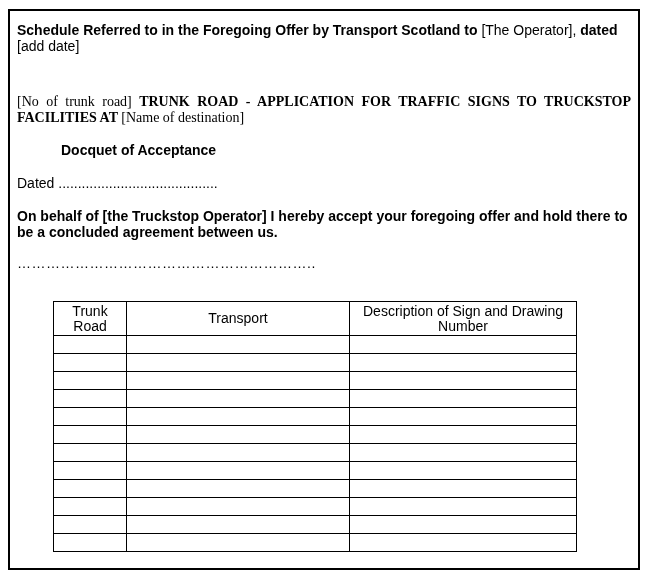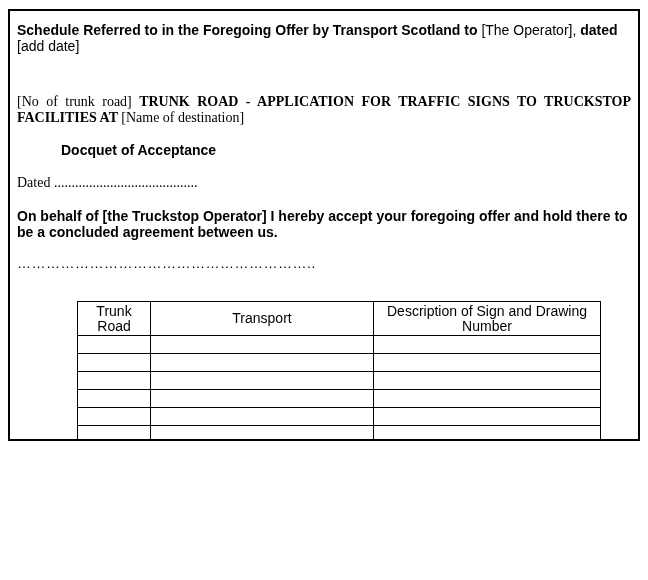--- a/index.html
+++ b/index.html
@@ -9,21 +9,21 @@
     height: 580px;
     background: #ffffff;
     font-family: "Liberation Sans", sans-serif;
     color: #000000;
   }
   .page-frame {
     position: absolute;
     left: 8px;
     top: 9px;
     width: 632px;
-    height: 432px;
+    height: 561px;
     box-sizing: border-box;
     border: 2px solid #000000;
     padding: 11px 7px;
     background: #ffffff;
     overflow: hidden;
   }
   p, .para {
     margin: 0;
     font-size: 14px;
     line-height: 16px;
@@ -33,35 +33,35 @@
   .para-apptitle {
     margin-top: 40px;
     text-align: justify;
     font-family: Liberation Serif, serif;
   }
   .para-heading {
     margin-top: 16px;
     font-weight: bold;
     margin-left: 44px;
   }
-  .para-dated { margin-top: 17px; font-family: Liberation Serif, serif; }
+  .para-dated { margin-top: 17px; }
   .para-accept { margin-top: 17px; font-weight: bold; }
   .sig-block {
     margin-top: 16px;
     font-size: 14px;
     line-height: 15px;
   }
   .sig-dots {
     white-space: nowrap;
     overflow: hidden;
     letter-spacing: 0.5px;
   }
   table.signs {
     margin-top: 30px;
-    margin-left: 60px;
+    margin-left: 36px;
     border-collapse: collapse;
     table-layout: fixed;
     width: 523px;
   }
   table.signs th, table.signs td {
     border: 1px solid #000000;
     font-size: 14px;
     line-height: 15px;
     padding: 1px 4px;
     overflow: hidden;

